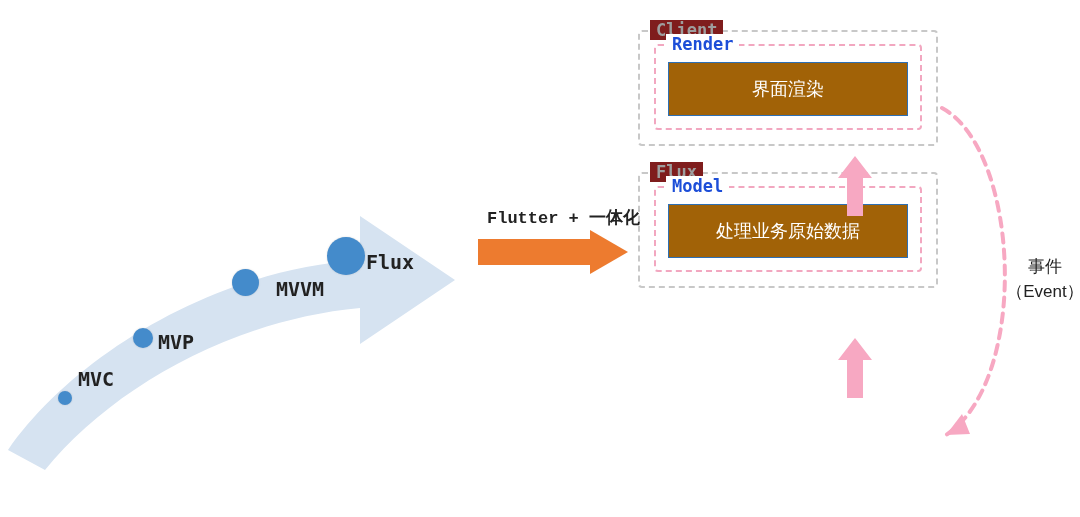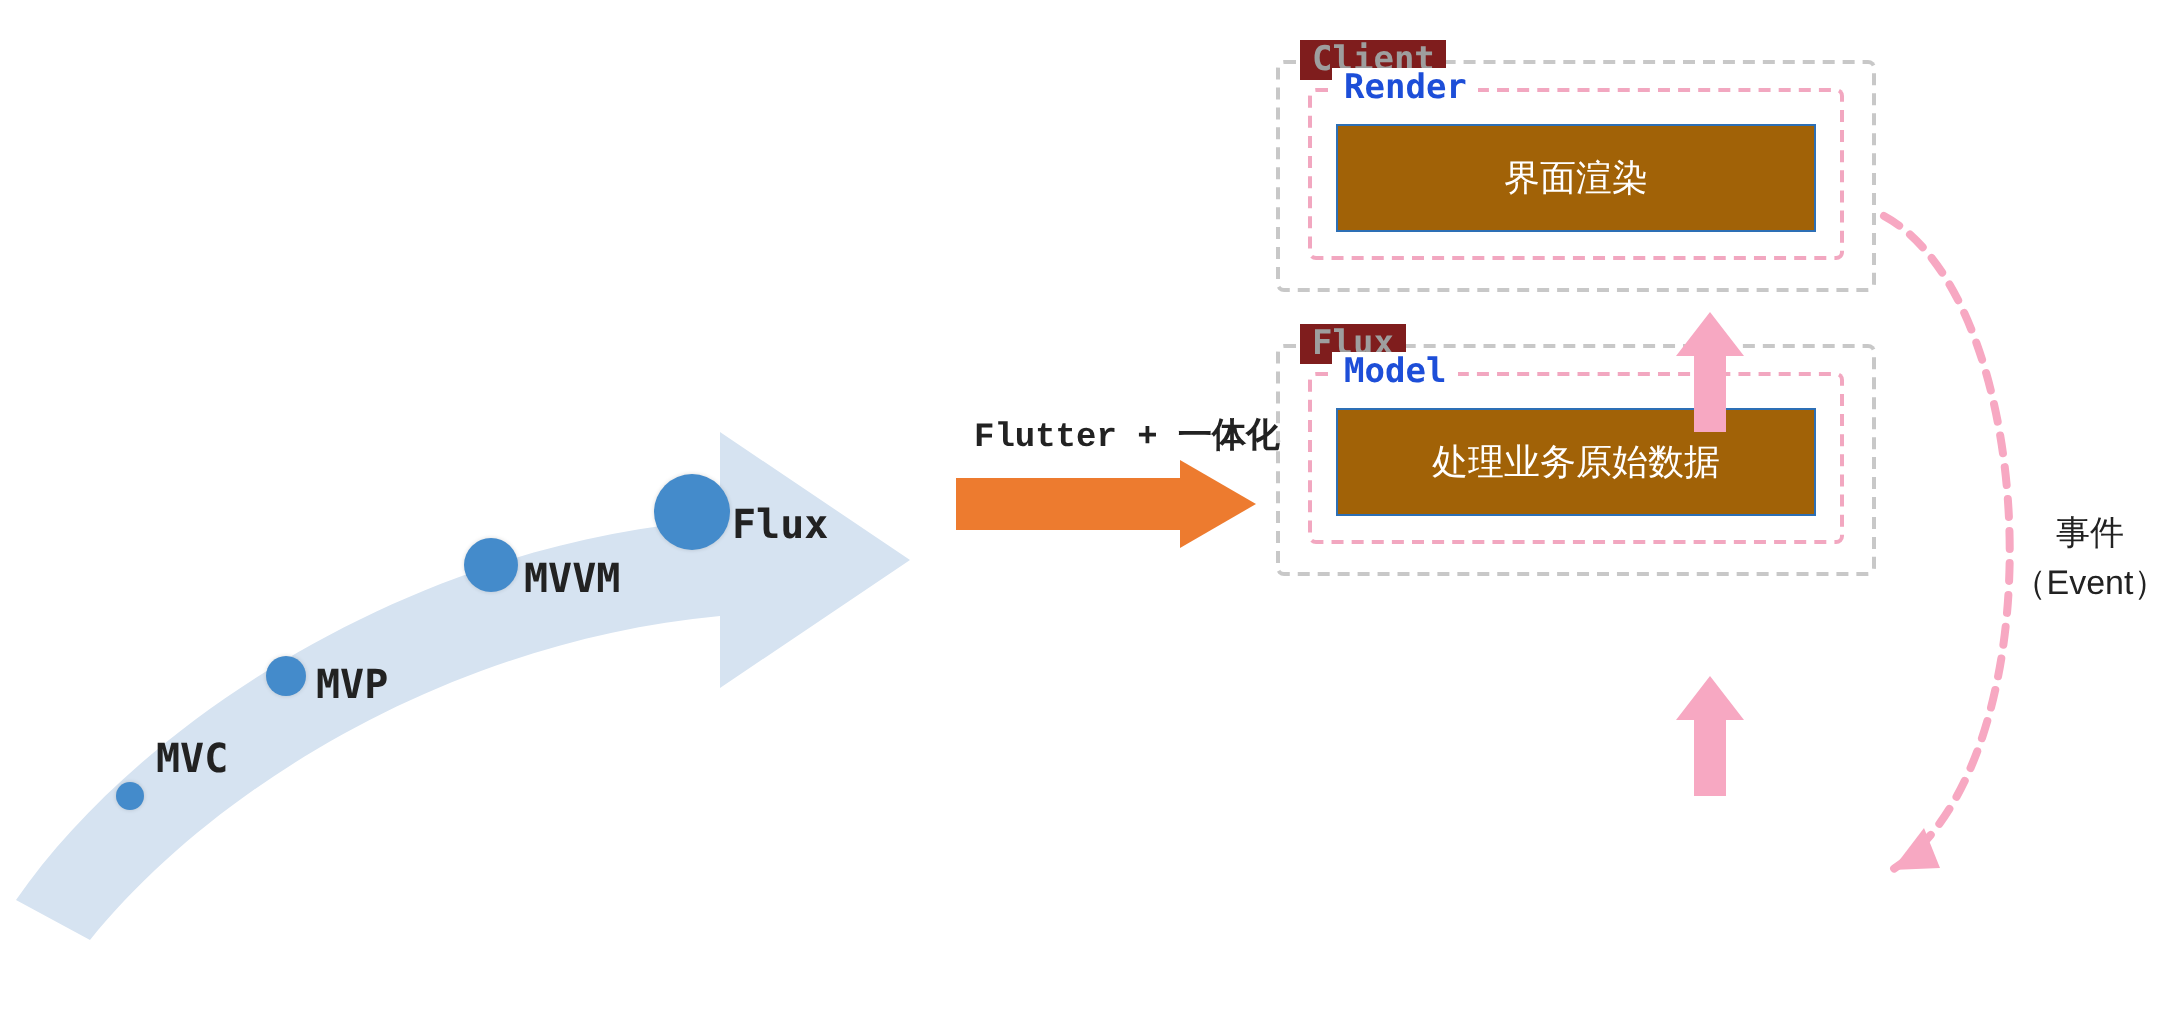--- a/index.html
+++ b/index.html
@@ -160,21 +160,21 @@
            Z" fill="#d6e3f1"></path>
 </svg>
 
 <div class="evo-dot" style="left:58px; top:391px; width:14px; height:14px;"></div>
 <span class="evo-label" style="left:78px; top:367px;">MVC</span>
 
 <div class="evo-dot" style="left:133px; top:328px; width:20px; height:20px;"></div>
 <span class="evo-label" style="left:158px; top:330px;text-align:center;">MVP</span>
 
 <div class="evo-dot" style="left:232px; top:269px; width:27px; height:27px;"></div>
-<span class="evo-label" style="left:262px; top:277px;">MVVM</span>
+<span class="evo-label" style="left:276px; top:277px;">MVVM</span>
 
 <div class="evo-dot" style="left:327px; top:237px; width:38px; height:38px;"></div>
 <span class="evo-label" style="left:366px; top:250px;">Flux</span>
 
 <span class="orange-arrow-label">Flutter + 一体化</span>
 
 <svg class="orange-arrow" viewBox="0 0 150 44" width="150" height="44">
   <rect x="0" y="9" width="112" height="26" fill="#ed7b2f"></rect>
   <polygon points="112,0 150,22 112,44" fill="#ed7b2f"></polygon>
 </svg>

